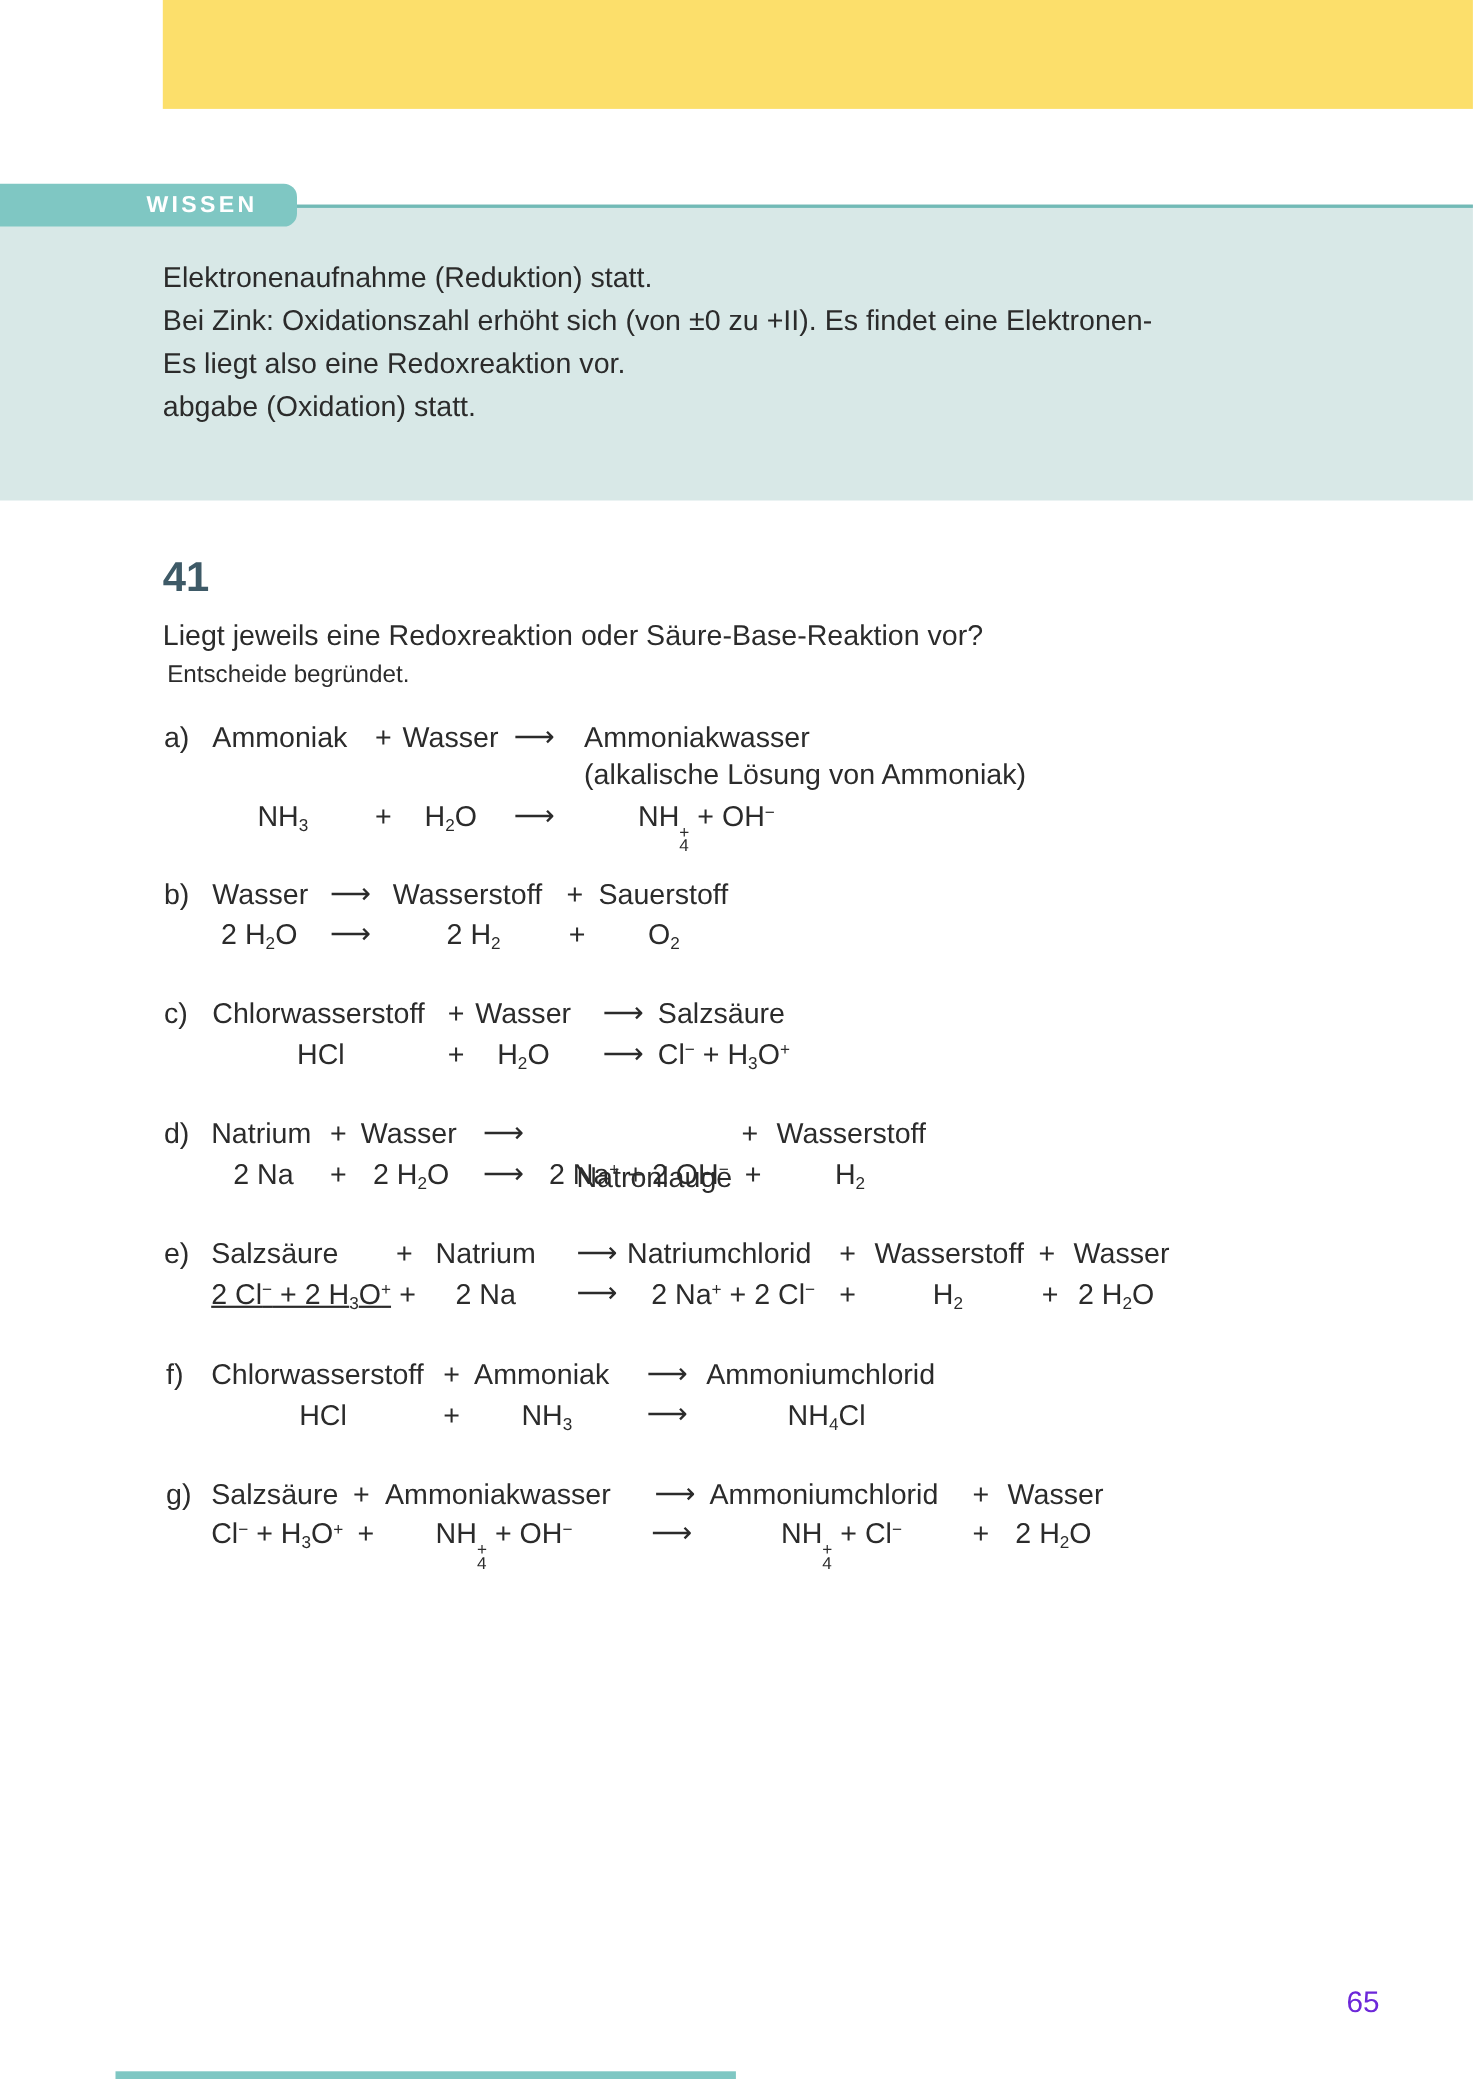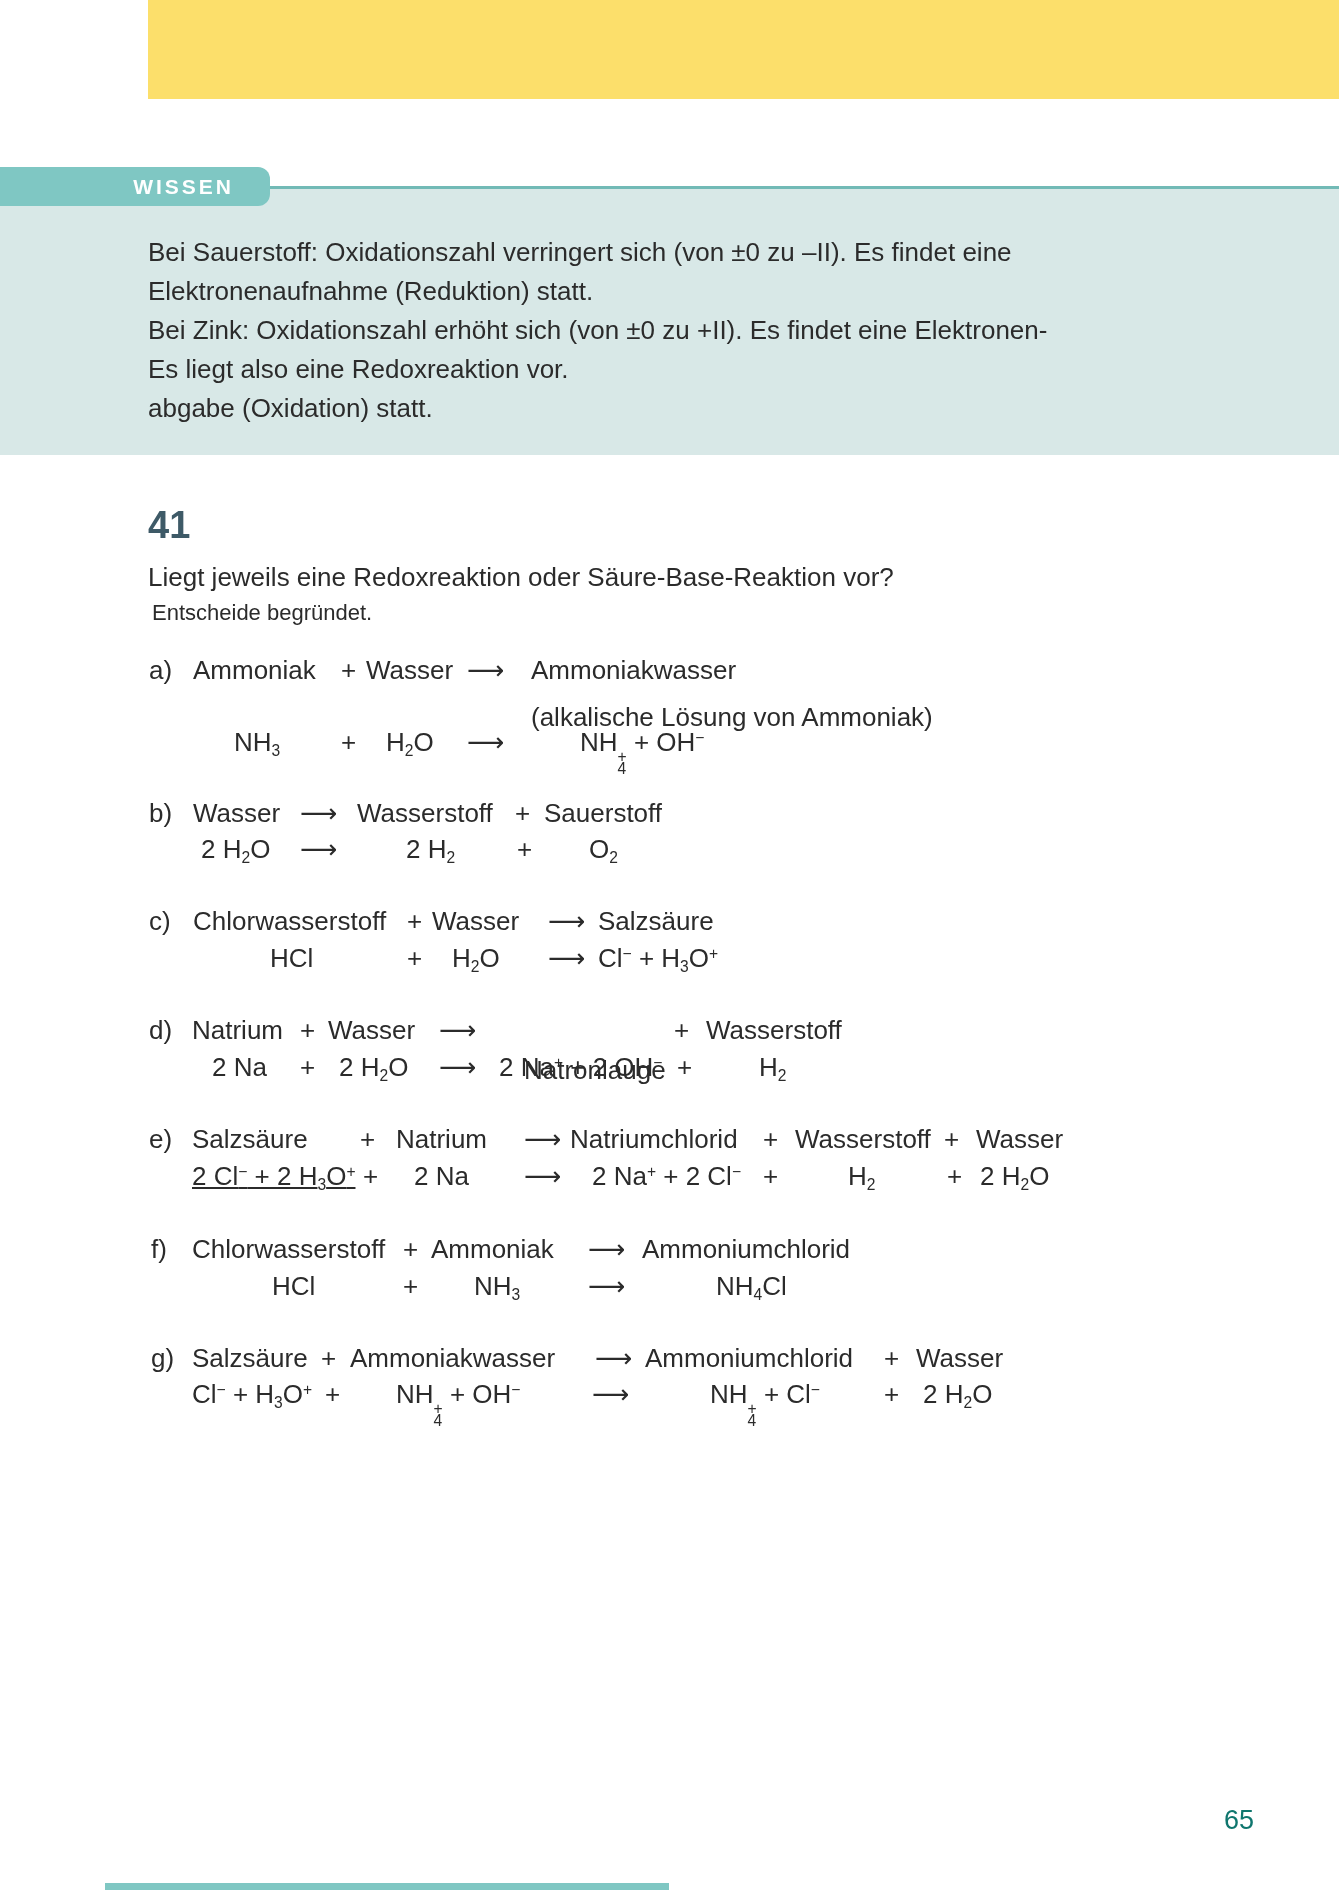--- a/index.html
+++ b/index.html
@@ -34,36 +34,35 @@
   .eq-row { position:absolute; left:0; width:100%; height:34px; font-size:26px; line-height:34px; }
   .eq-token { position:absolute; top:0; white-space:nowrap; }
   .eq-token.arrow { font-family:"DejaVu Sans", sans-serif; }
   .eq-token sub { font-size:0.60em; vertical-align:-0.30em; line-height:0; }
   .eq-token sup { font-size:0.60em; vertical-align:0.50em; line-height:0; }
   .stack {
     display:inline-flex; flex-direction:column; align-items:flex-start;
     vertical-align:-0.42em; line-height:1;
   }
   .stack .st-sup, .stack .st-sub { font-size:0.60em; line-height:0.78; }
-  .page-number { position:absolute; left:1224px; top:1805px; font-size:27px; color:#0f766e; }
+  .page-number { position:absolute; left:1224px; top:1805px; font-size:27px; color:#6d28d9; }
   .footer-bar {
     position:absolute; left:105px; top:1883px; width:564px; height:7px;
     background:var(--accent-teal,#7fc7c3);
   }
 </style>
 </head>
 <body>
 
 <div class="page">
 
   <div class="yellow-band"></div>
 
   <div class="wissen-box">
     <div class="wissen-text">
-      <div>Bei Sauerstoff: Oxidationszahl verringert sich (von ±0 zu –II). Es findet eine</div>
       <div>Elektronenaufnahme (Reduktion) statt.</div>
       <div>Bei Zink: Oxidationszahl erhöht sich (von ±0 zu +II). Es findet eine Elektronen-</div>
       <div>Es liegt also eine Redoxreaktion vor.</div>
       <div>abgabe (Oxidation) statt.</div>
     </div>
   </div>
 
   <div class="wissen-tab">WISSEN</div>
 
   <div class="exercise-number">41</div>
@@ -74,21 +73,21 @@
       <div>
         <div class="eq-row" style="top: 653px;">
           <span class="eq-token" style="left: 149px;">a)</span>
           <span class="eq-token" style="left: 193px;">Ammoniak</span>
           <span class="eq-token" style="left: 341px;">+</span>
           <span class="eq-token" style="left: 366px;">Wasser</span>
           <span class="eq-token arrow" style="left: 467px;">⟶</span>
           <span class="eq-token" style="left: 531px;">Ammoniakwasser</span>
         </div>
         <div class="eq-row" style="top: 687px;">
-          <span class="eq-token" style="left: 531px; margin-top: 13px;">(alkalische Lösung von Ammoniak)</span>
+          <span class="eq-token" style="left: 531px;">(alkalische Lösung von Ammoniak)</span>
         </div>
         <div class="eq-row" style="top: 725px;">
           <span class="eq-token" style="left: 234px;">NH<sub>3</sub></span>
           <span class="eq-token" style="left: 341px;">+</span>
           <span class="eq-token" style="left: 386px;">H<sub>2</sub>O</span>
           <span class="eq-token arrow" style="left: 467px;">⟶</span>
           <span class="eq-token" style="left: 580px;">NH<span class="stack">
               <span class="st-sup">+</span>
               <span class="st-sub">4</span>
             </span> + OH<sup>−</sup></span>

